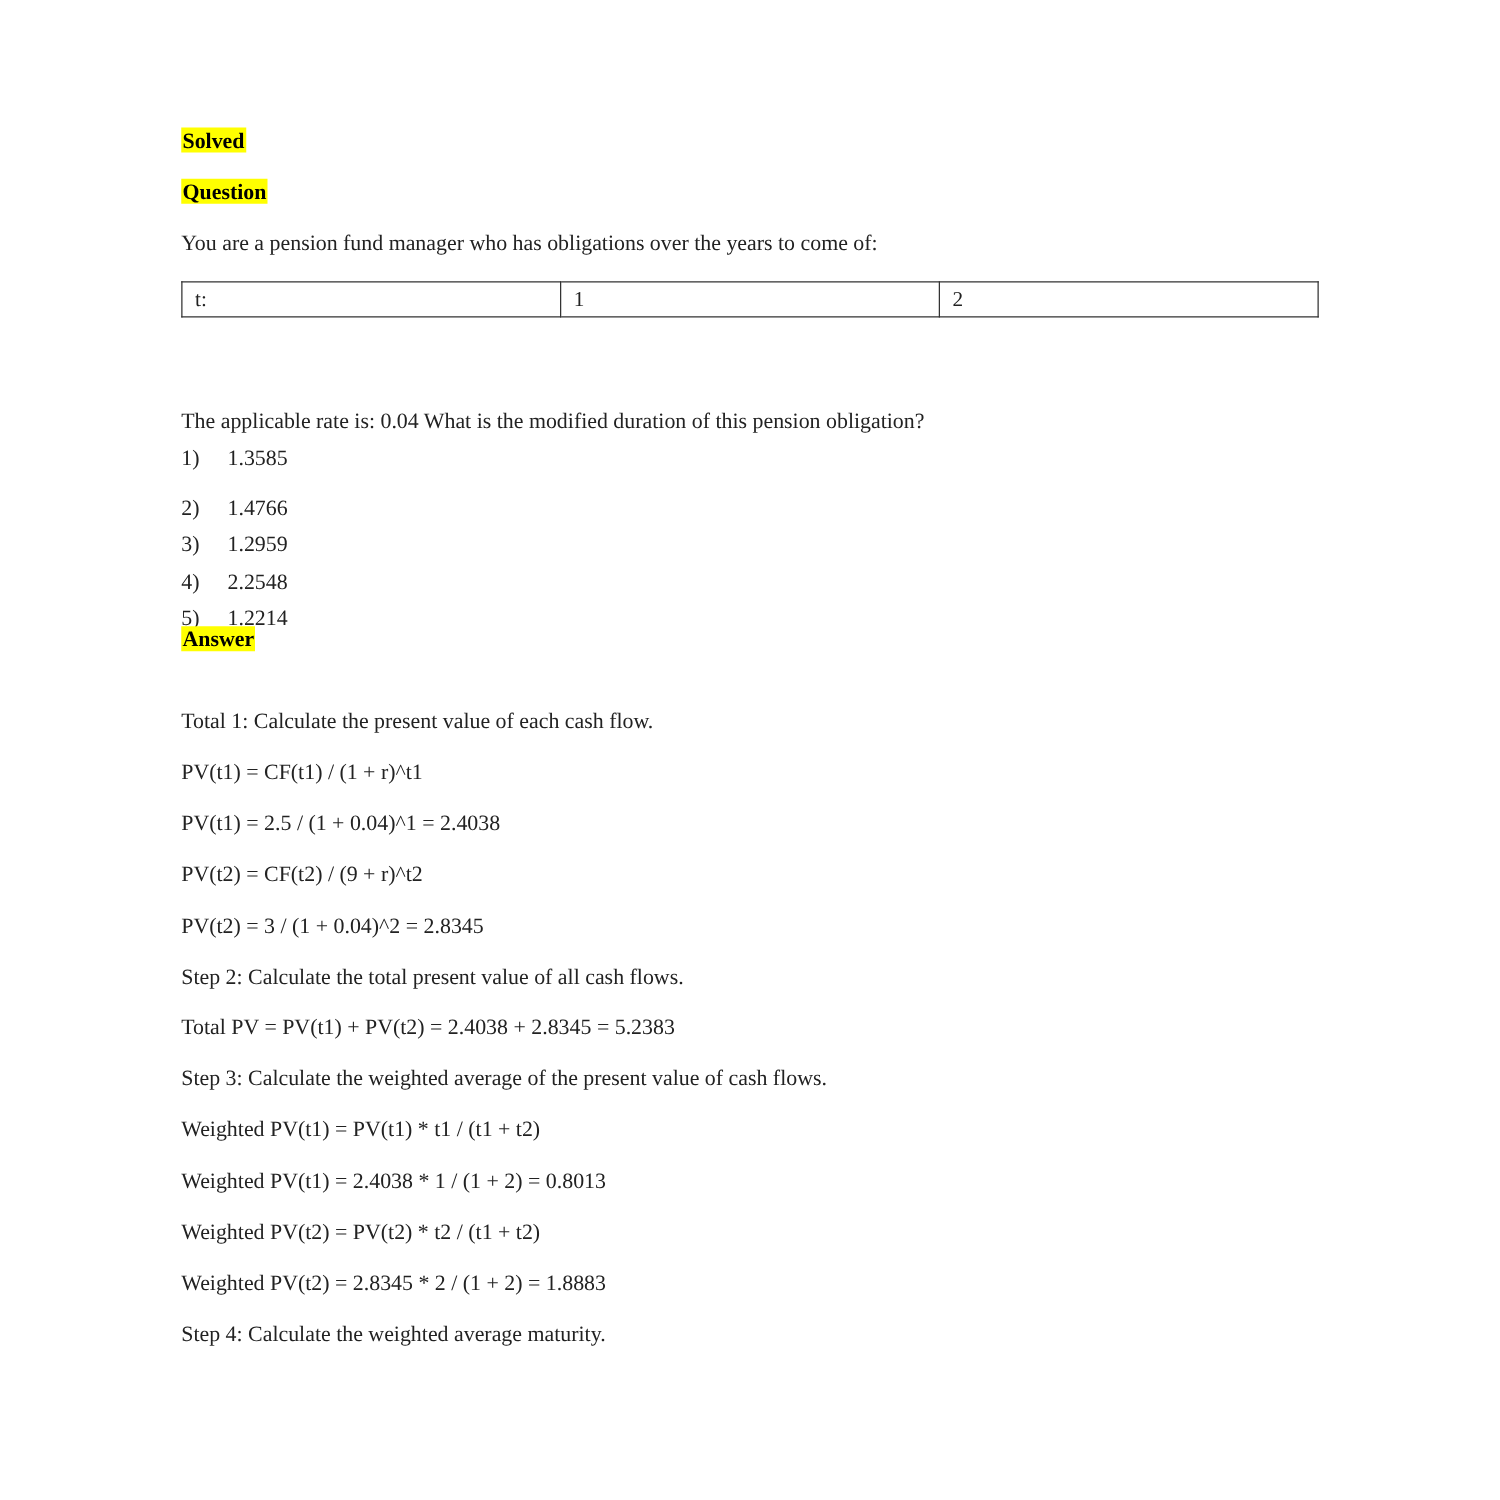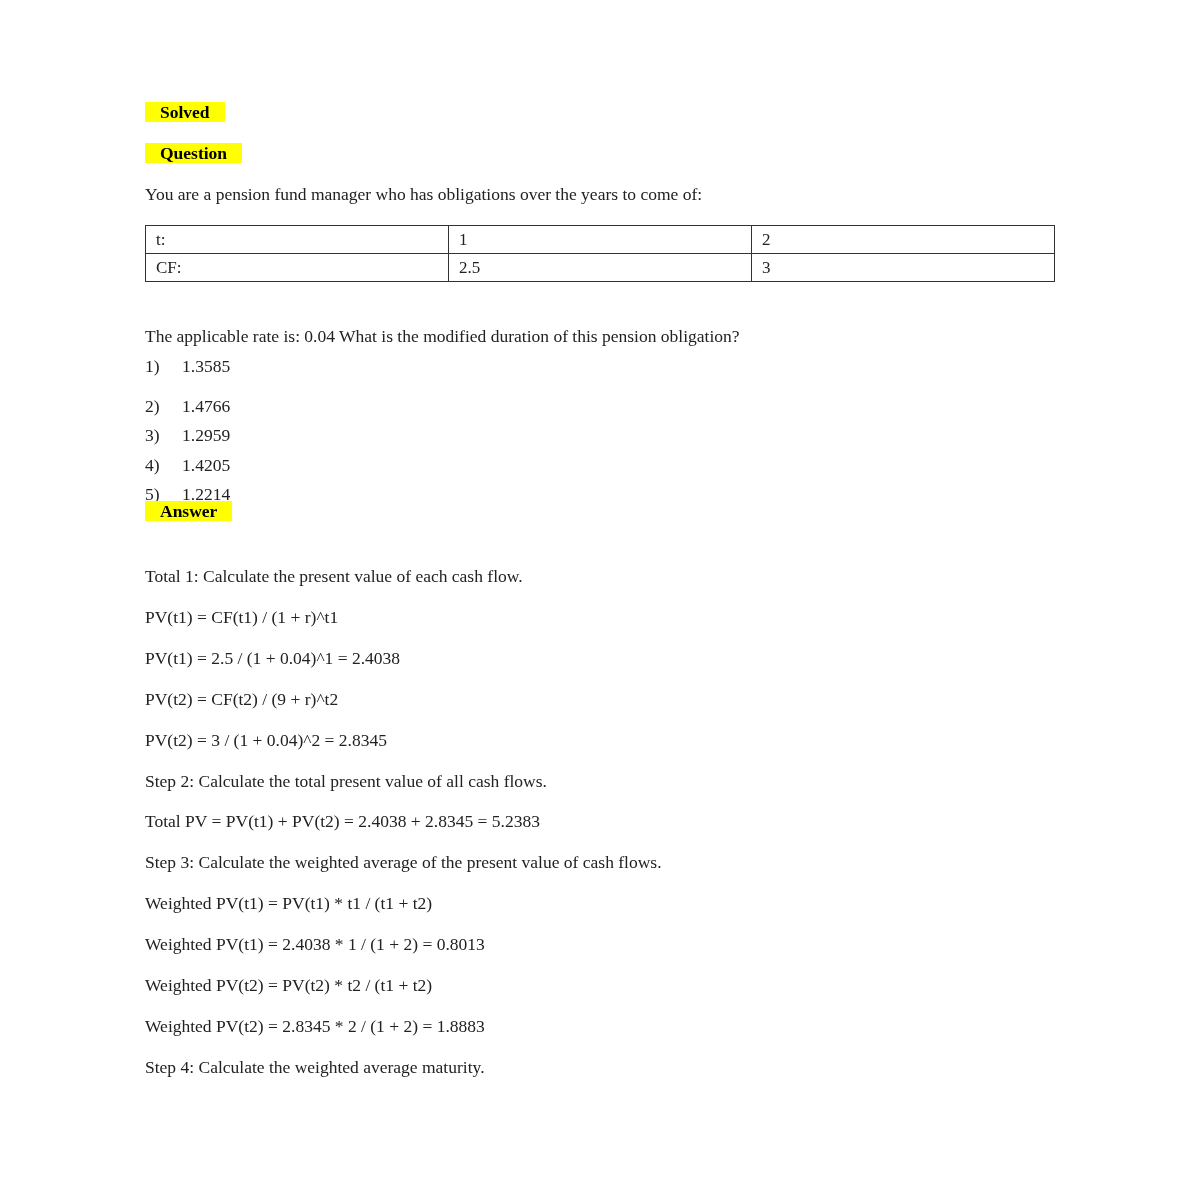--- a/index.html
+++ b/index.html
@@ -1,53 +1,48 @@
 <!DOCTYPE html>
 <html><head>
 <meta charset="utf-8">
 <style>
   html, body { margin:0; padding:0; background:#ffffff; }
   body { width:1200px; height:1200px; position:relative; overflow:hidden;
          font-family:"Liberation Serif", "DejaVu Serif", serif; color:#222; }
   .page { position:absolute; left:145px; top:0; width:910px; }
   .line { position:absolute; left:0; font-size:17.5px; white-space:nowrap; line-height:22px; }
-  .hl { background:#ffff00; font-weight:bold; color:#000; padding:0 15px; }
+  .hl { background:#ffff00; font-weight:bold; color:#000; padding:0 1px; }
   table.cf { position:absolute; left:0; top:225px; width:910px; border-collapse:collapse; font-size:17px; }
   table.cf td { border:1.5px solid #333; height:27px; padding:0 10px; vertical-align:middle; width:33.3%; }
   .opt .num { display:inline-block; width:37px; }
 </style>
 </head>
 <body>
 
 <div class="page">
   <div class="line" style="top:101px"><span class="hl">Solved</span></div>
   <div class="line" style="top:142px"><span class="hl">Question</span></div>
   <div class="line" style="top:183px">You are a pension fund manager who has obligations over the years to come of:</div>
 
   <table class="cf">
     <tbody>
         <tr>
       <td>t:</td>
       <td>1</td>
       <td>2</td>
     </tr>
-    <tr>
-      <td>CF:</td>
-      <td>2.5</td>
-      <td>3</td>
-    </tr>
   </tbody>
     </table>
 
   <div class="line" style="top:325px">The applicable rate is: 0.04 What is the modified duration of this pension obligation?</div>
 
   <div class="line opt" style="top:355px"><span class="num">1)</span><span>1.3585</span></div>
   <div class="line opt" style="top:395px"><span class="num">2)</span><span>1.4766</span></div>
   <div class="line opt" style="top:424px"><span class="num">3)</span><span>1.2959</span></div>
-  <div class="line opt" style="top:454px"><span class="num">4)</span><span>1.4205</span></div>
+  <div class="line opt" style="top:454px"><span class="num">4)</span><span>2.2548</span></div>
   <div class="line opt" style="top:483px"><span class="num">5)</span><span>1.2214</span></div>
 
   <div class="line" style="top:500px"><span class="hl">Answer</span></div>
 
   <div class="line" style="top:565px">Total 1: Calculate the present value of each cash flow.</div>
   <div class="line" style="top:606px">PV(t1) = CF(t1) / (1 + r)^t1</div>
   <div class="line" style="top:647px">PV(t1) = 2.5 / (1 + 0.04)^1 = 2.4038</div>
   <div class="line" style="top:688px">PV(t2) = CF(t2) / (9 + r)^t2</div>
   <div class="line" style="top:729px">PV(t2) = 3 / (1 + 0.04)^2 = 2.8345</div>
   <div class="line" style="top:770px">Step 2: Calculate the total present value of all cash flows.</div>

